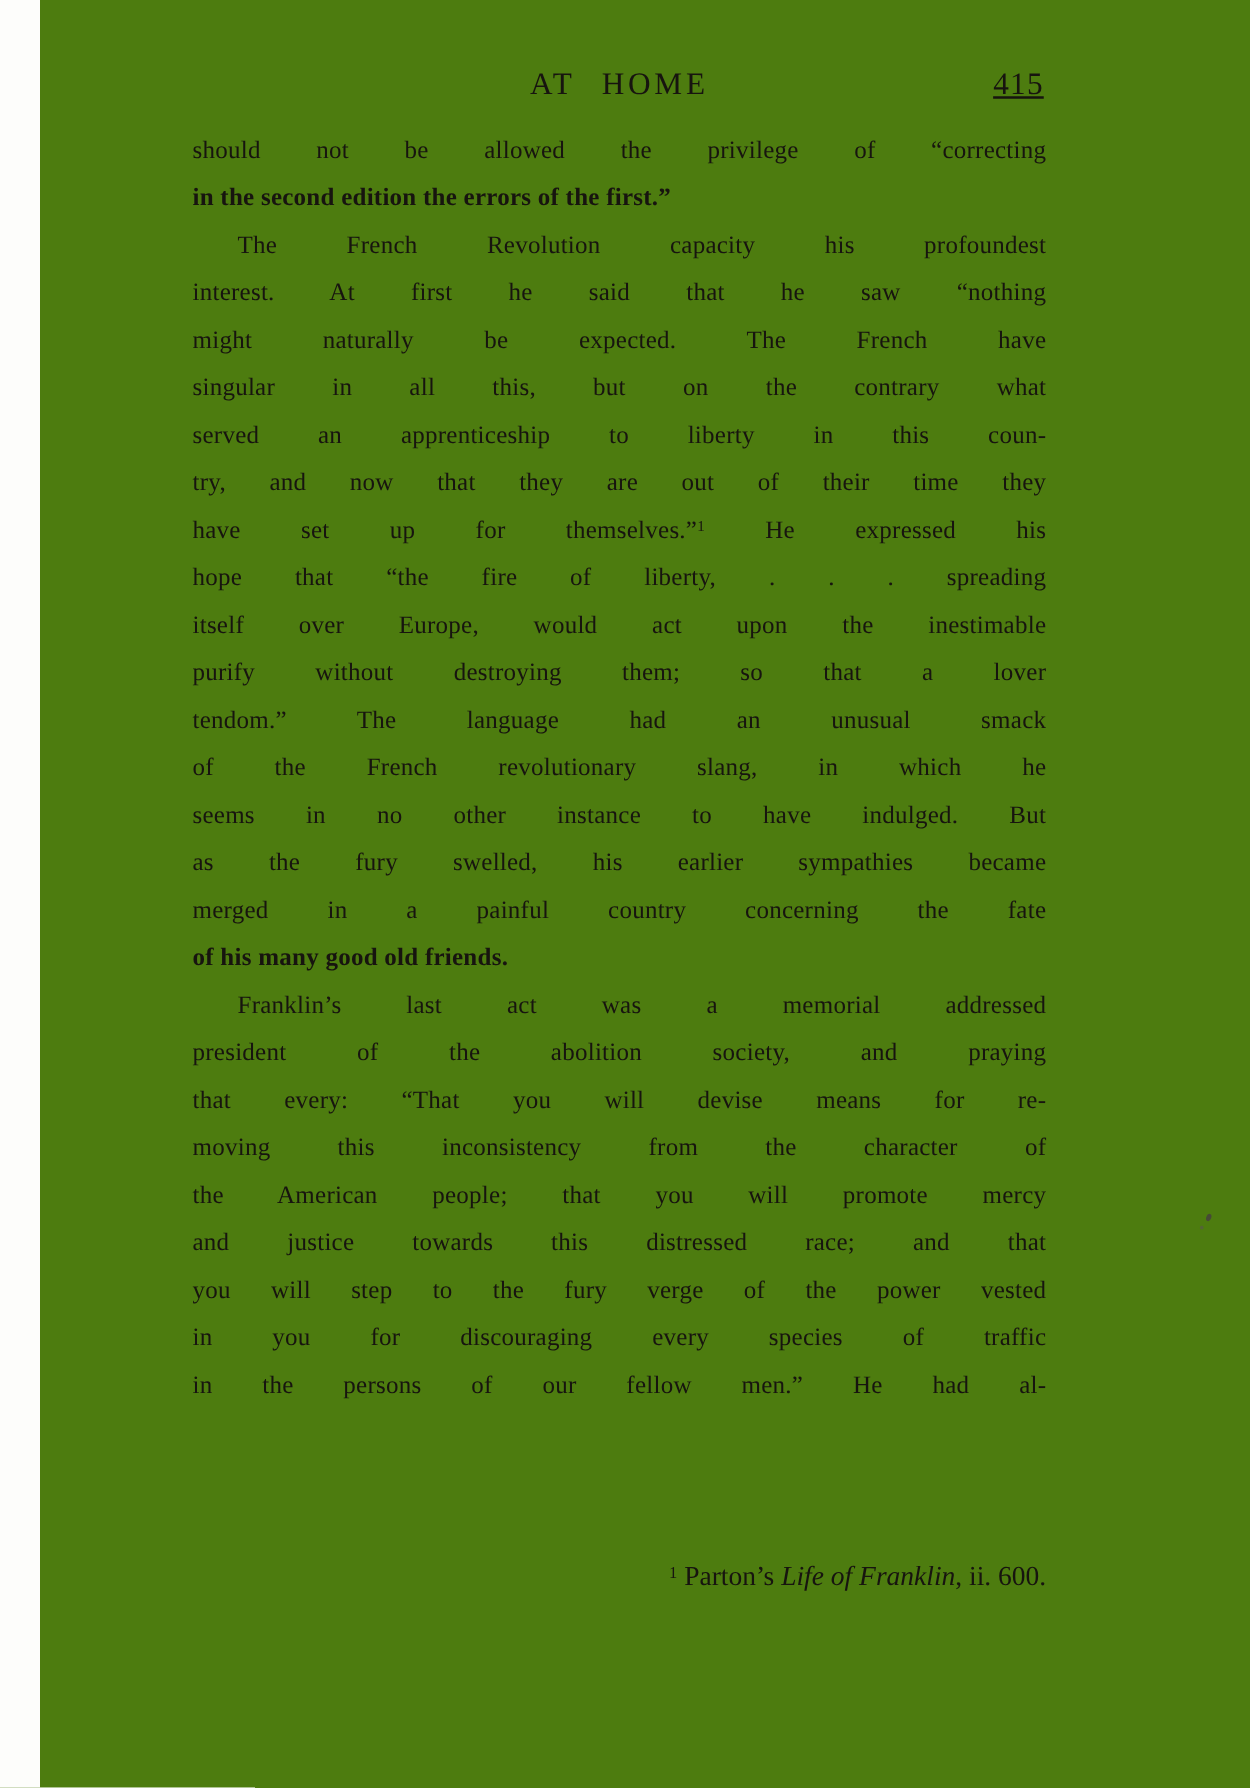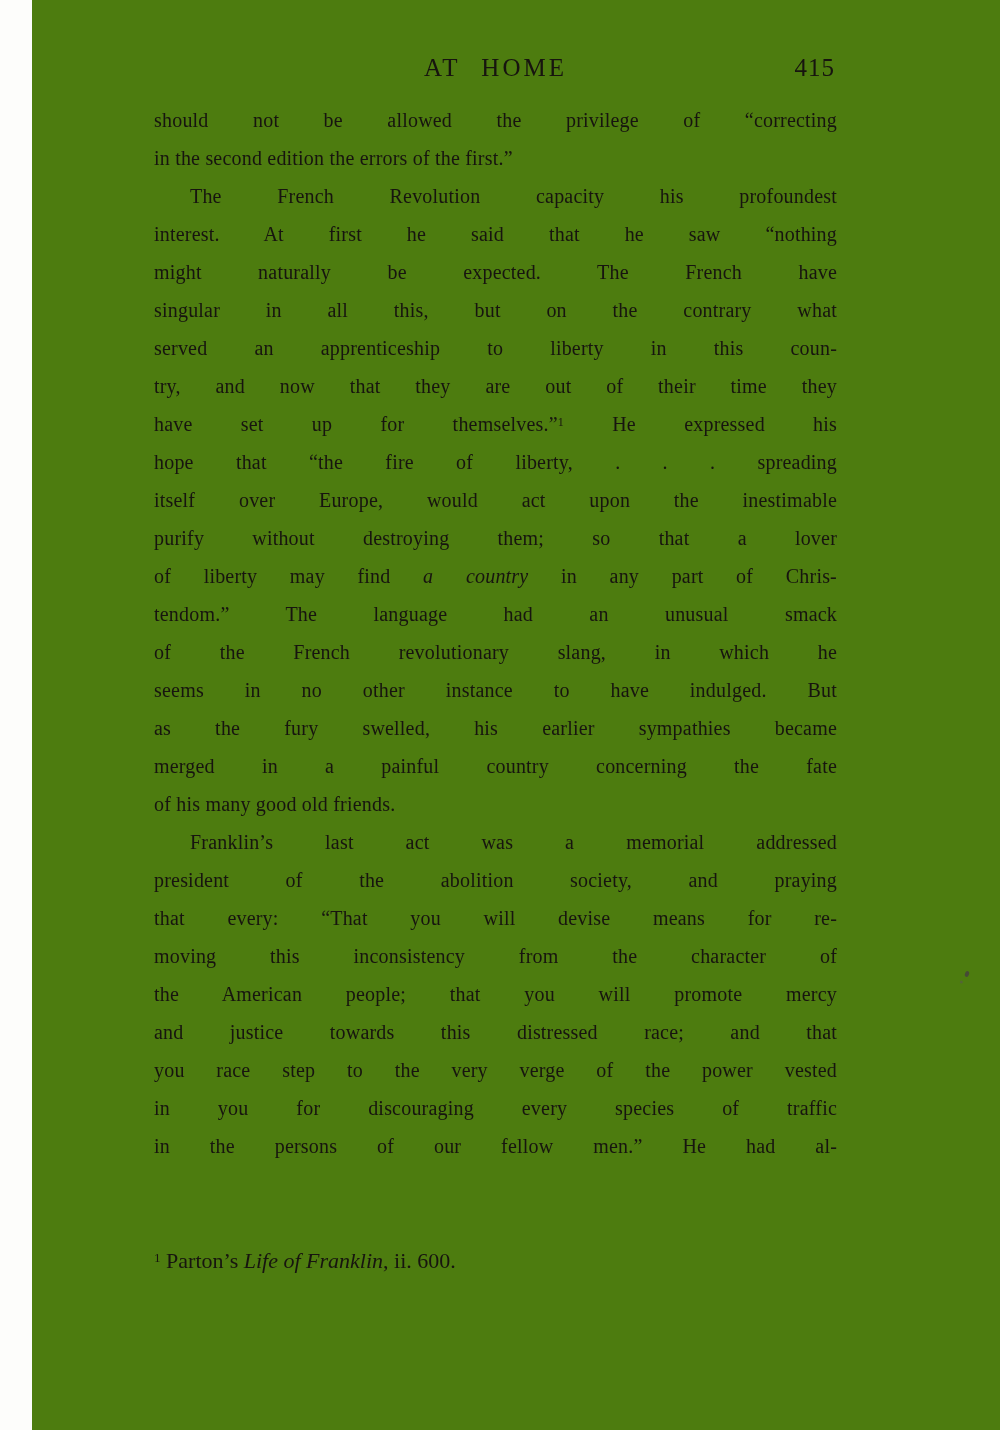--- a/index.html
+++ b/index.html
@@ -26,55 +26,57 @@
   .header-title {
     text-align: center;
     letter-spacing: 3px;
     word-spacing: 12px;
   }
   .page-number {
     position: absolute;
     right: 2px;
     top: 0;
     letter-spacing: 1px;
+    text-decoration: underline;
   }
   .text-block {
     position: absolute;
     left: 122px;
     top: 101px;
     width: 683px;
     font-size: 20px;
     line-height: 38px;
     letter-spacing: 0.2px;
   }
   .line {
     text-align: justify;
     text-align-last: justify;
   }
   .line.no-justify {
     text-align: center;
     text-align-last: left;
+    font-weight: bold;
   }
   .line.indent {
     padding-left: 36px;
   }
   em { font-style: italic; }
   sup {
     font-size: 0.6em;
     line-height: 0;
     position: relative;
     top: -0.45em;
     vertical-align: baseline;
   }
   .footnote {
     position: absolute;
     left: 122px;
     top: 1246px;
     width: 683px;
-    text-align: left;
+    text-align: right;
     font-size: 22px;
     line-height: 30px;
   }
   .speck {
     position: absolute;
     left: 933px;
     top: 971px;
     width: 4px;
     height: 6px;
     background: #45423d;
@@ -112,36 +114,35 @@
         <div class="line indent"><span>The French Revolution capacity his profoundest</span></div>
         <div class="line"><span>interest. At first he said that he saw “nothing</span></div>
         <div class="line"><span>might naturally be expected. The French have</span></div>
         <div class="line"><span>singular in all this, but on the contrary what</span></div>
         <div class="line"><span>served an apprenticeship to liberty in this coun-</span></div>
         <div class="line"><span>try, and now that they are out of their time they</span></div>
         <div class="line"><span>have set up for themselves.”</span><sup>1</sup><span> He expressed his</span></div>
         <div class="line"><span>hope that “the fire of liberty, . . . spreading</span></div>
         <div class="line"><span>itself over Europe, would act upon the inestimable</span></div>
         <div class="line"><span>purify without destroying them; so that a lover</span></div>
-        <div class="line"><span>of liberty may find </span><em>a country</em><span> in any part of Chris-</span></div>
         <div class="line"><span>tendom.” The language had an unusual smack</span></div>
         <div class="line"><span>of the French revolutionary slang, in which he</span></div>
         <div class="line"><span>seems in no other instance to have indulged. But</span></div>
         <div class="line"><span>as the fury swelled, his earlier sympathies became</span></div>
         <div class="line"><span>merged in a painful country concerning the fate</span></div>
         <div class="line no-justify"><span>of his many good old friends.</span></div>
       </div>
       <div>
         <div class="line indent"><span>Franklin’s last act was a memorial addressed</span></div>
         <div class="line"><span>president of the abolition society, and praying</span></div>
         <div class="line"><span>that every: “That you will devise means for re-</span></div>
         <div class="line"><span>moving this inconsistency from the character of</span></div>
         <div class="line"><span>the American people; that you will promote mercy</span></div>
         <div class="line"><span>and justice towards this distressed race; and that</span></div>
-        <div class="line"><span>you race step to the very verge of the power vested</span></div>
+        <div class="line"><span>you will step to the fury verge of the power vested</span></div>
         <div class="line"><span>in you for discouraging every species of traffic</span></div>
         <div class="line"><span>in the persons of our fellow men.” He had al-</span></div>
       </div>
     </main>
 
   <div class="footnote"><sup>1</sup><span> Parton’s </span><em>Life of Franklin</em><span>, ii. 600.</span></div>
 
   <div class="speck"></div>
 </div>
 

